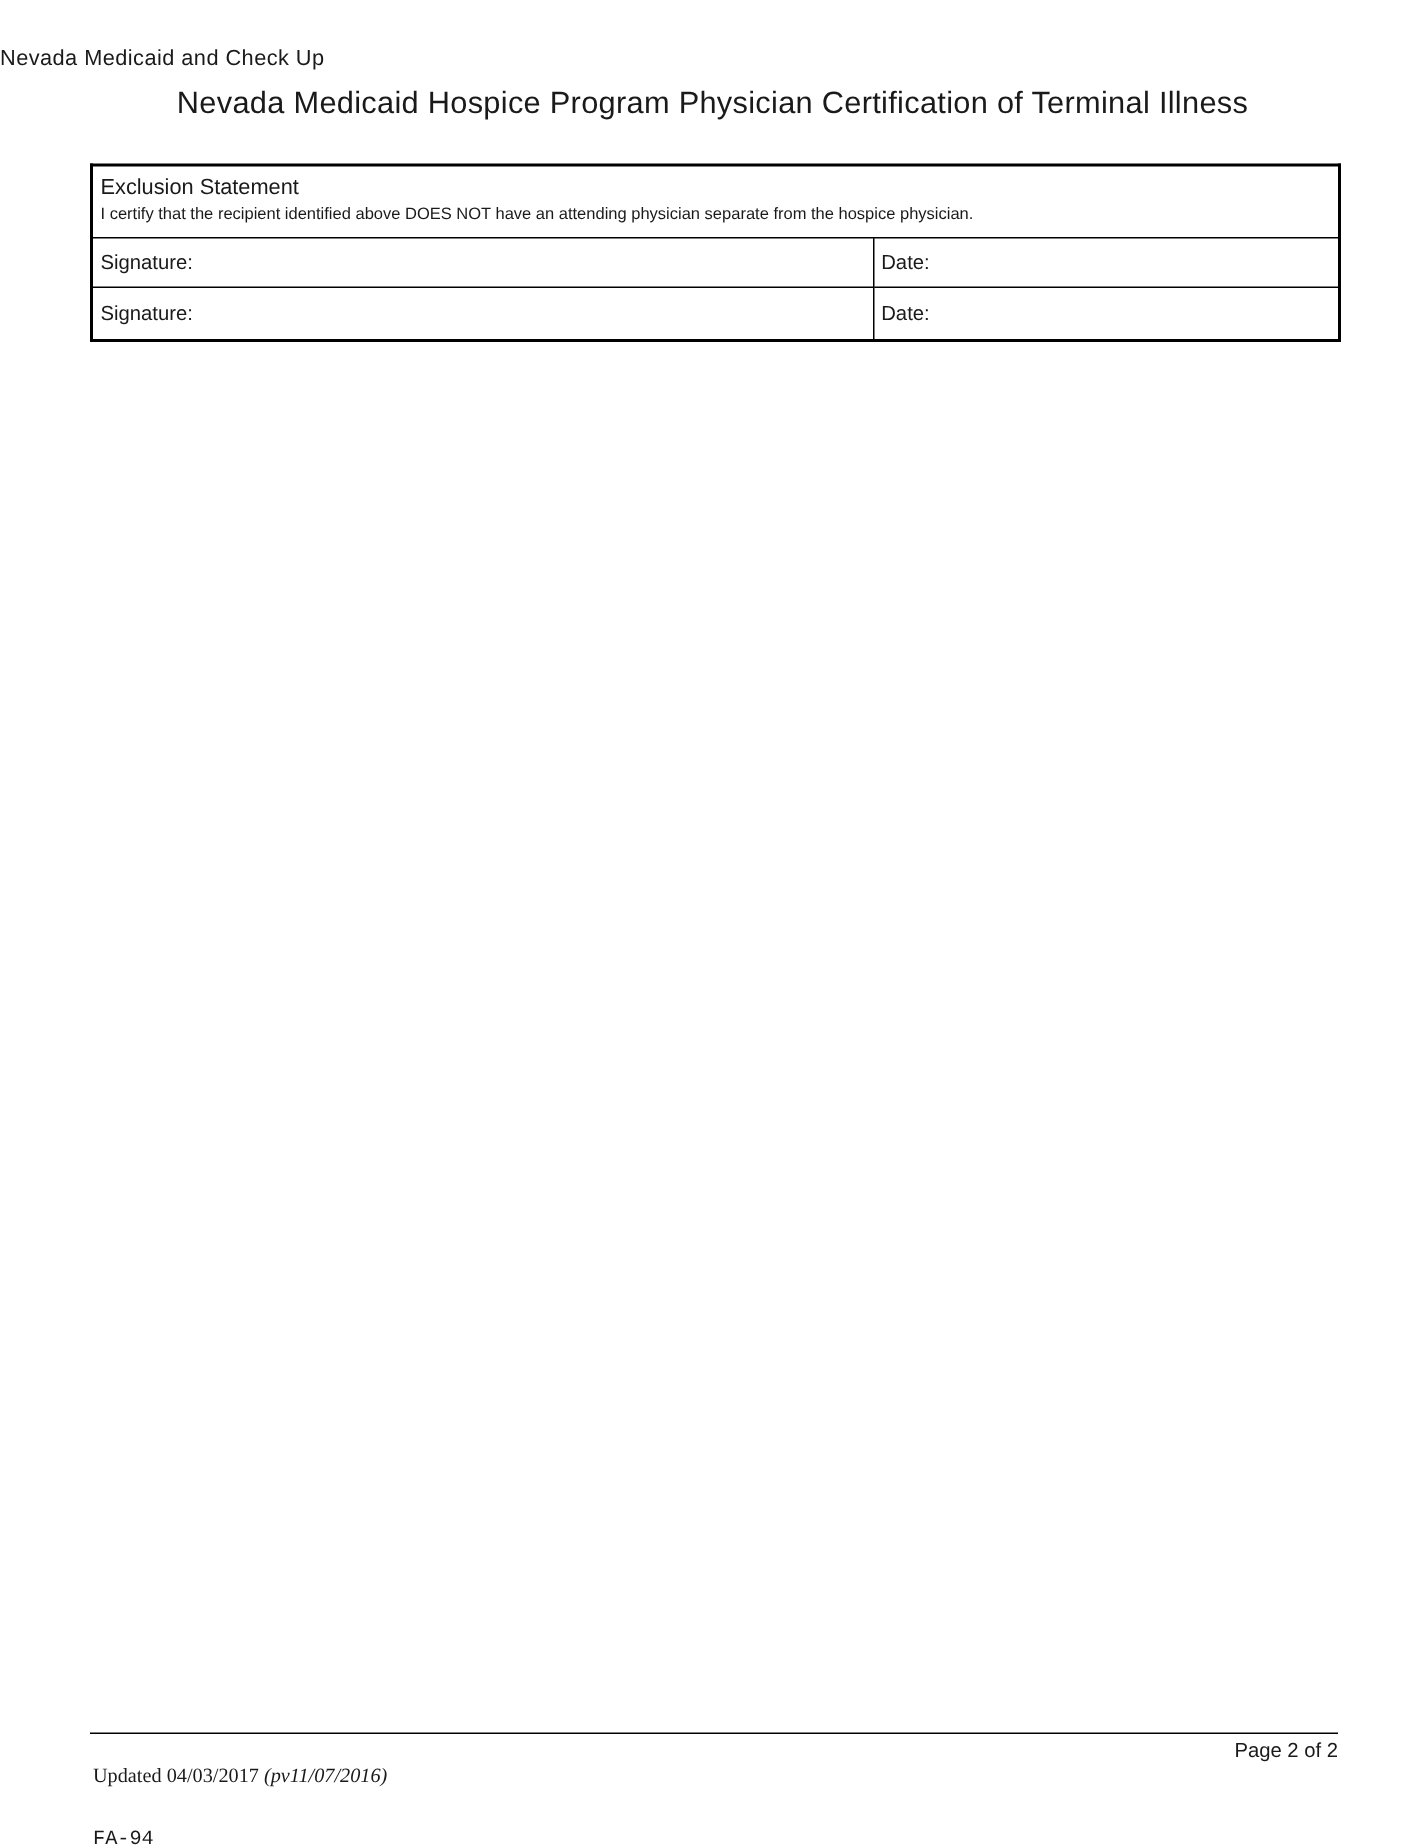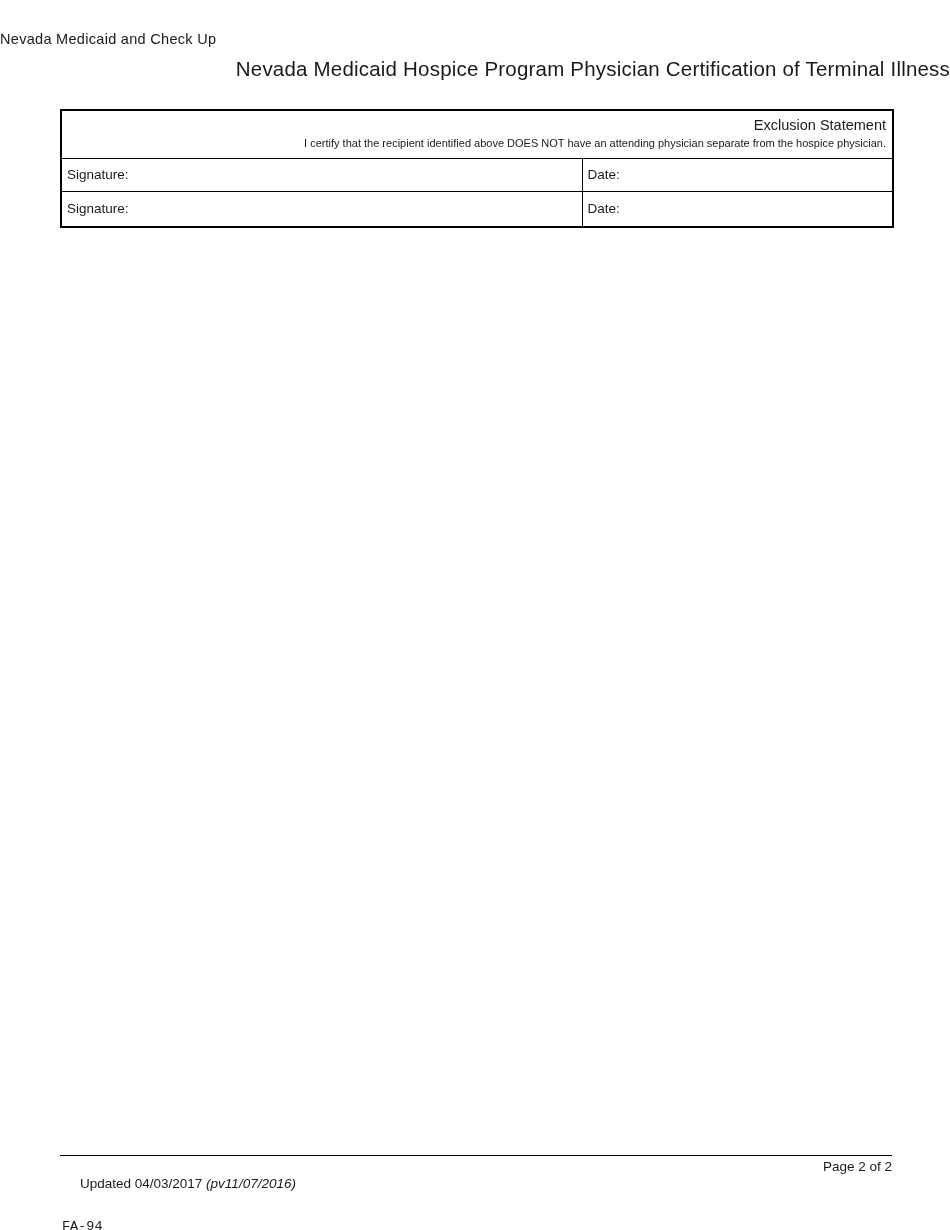--- a/index.html
+++ b/index.html
@@ -18,21 +18,21 @@
     top: 31px; left: 0;
     width: 100%;
     font-size: 14.5px;
     letter-spacing: 0.3px;
   }
 
   .doc-title {
     position: absolute;
     top: 57px; left: 0;
     width: 100%;
-    text-align: right;
+    text-align: center;
     font-size: 20.5px;
     letter-spacing: 0.2px;
   }
 
   table.form-table {
     position: absolute;
     top: 109px; left: 60px;
     width: 832px;
     border-collapse: collapse;
     table-layout: fixed;
@@ -42,21 +42,20 @@
     border: 1px solid #000;
     vertical-align: middle;
     padding: 2px 6px 2px 5px;
     font-size: 13.5px;
     color: #1a1a1a;
   }
   td.exclusion-cell {
     height: 48px;
     vertical-align: top;
     padding-top: 3px;
-    text-align: right;
   }
   .exclusion-heading { font-size: 14.5px; line-height: 19px; }
   .exclusion-text { font-size: 11px; line-height: 17px; }
 
   tr.row-a td { height: 33px; }
   tr.row-b td { height: 33px; }
   tr.row-c td { height: 34px; border-top-width: 2px; }
   tr.row-c td.cell-right { border-left-width: 2px; }
   tr.row-d td { height: 36px; }
 
@@ -67,22 +66,23 @@
     border-top: 1px solid #000;
   }
   .footer-left {
     position: absolute;
     left: 62px; top: 1219px;
     font-size: 13.5px;
     font-family: Liberation Mono, monospace;
   }
   .footer-updated {
     position: absolute;
-    left: 80px; top: 1176px;
+    left: 62px; top: 1176px;
     font-size: 13.5px;
+    font-family: Liberation Serif, serif;
   }
   .footer-updated .italic { font-style: italic; }
   .footer-right {
     position: absolute;
     right: 58px; top: 1159px;
     font-size: 13.5px;
     text-align: right;
     margin-left: 16px;
   }
 </style>

